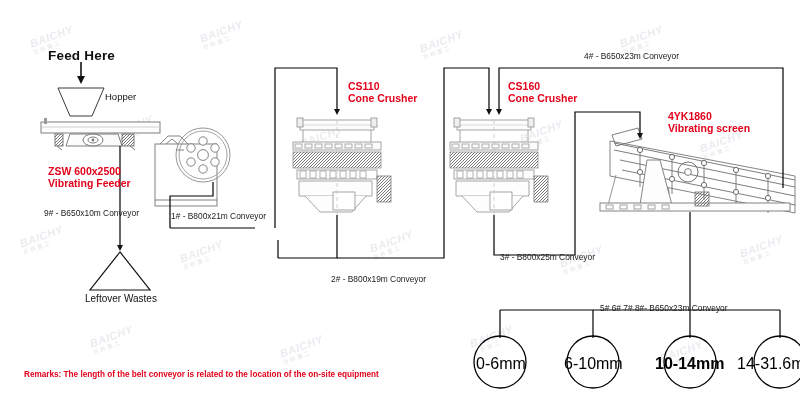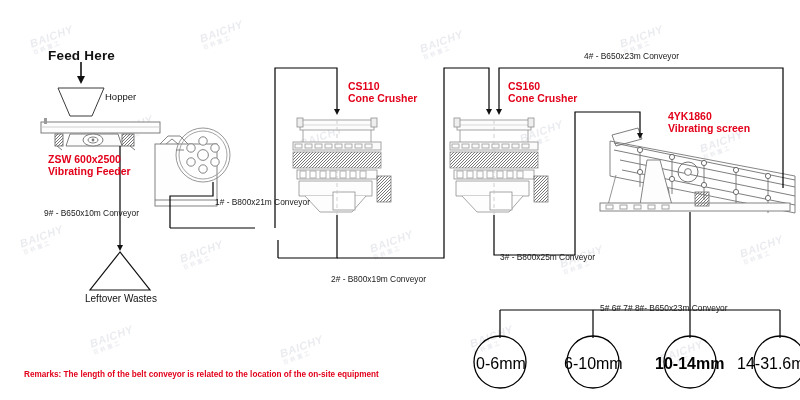--- a/index.html
+++ b/index.html
@@ -245,21 +245,21 @@
       <circle cx="593" cy="362" r="26"></circle>
       <circle cx="690" cy="362" r="26"></circle>
       <circle cx="780" cy="362" r="26"></circle>
     </g>
   </svg>
 
   <div class="lbl feedhere" style="left:48px;top:48px;">Feed Here</div>
 
   <div class="lbl hopper-lbl" style="left:105px;top:92px;">Hopper</div>
 
-  <div class="lbl red mach" style="left:48px;top:153px;width:110px;">
+  <div class="lbl red mach" style="left:48px;top:165px;width:110px;">
     <span>ZSW 600x2500</span><br>
     <span>Vibrating Feeder</span>
   </div>
 
 
   <div class="lbl red mach" style="left:348px;top:80px;width:86px;">
     <span>CS110</span><br>
     <span>Cone Crusher</span>
   </div>
 
@@ -267,21 +267,21 @@
     <span>CS160</span><br>
     <span>Cone Crusher</span>
   </div>
 
   <div class="lbl red mach" style="left:668px;top:110px;width:110px;">
     <span>4YK1860</span><br>
     <span>Vibrating screen</span>
   </div>
 
   <div class="lbl conv" style="left:44px;top:209px;">9# - B650x10m Conveyor</div>
-  <div class="lbl conv" style="left:171px;top:198px;padding-left:44px;">1# - B800x21m Conveyor</div>
+  <div class="lbl conv" style="left:171px;top:212px;">1# - B800x21m Conveyor</div>
   <div class="lbl conv" style="left:331px;top:275px;">2# - B800x19m Conveyor</div>
   <div class="lbl conv" style="left:500px;top:253px;text-align:center;">3# - B800x25m Conveyor</div>
   <div class="lbl conv" style="left:584px;top:52px;">4# - B650x23m Conveyor</div>
   <div class="lbl conv" style="left:600px;top:304px;">5#  6# 7# 8#- B650x23m Conveyor</div>
 
   <div class="lbl waste-lbl" style="left:85px;top:293px;">Leftover Wastes</div>
 
   <div class="lbl circletxt" style="left:476px;top:355px;">0-6mm</div>
   <div class="lbl circletxt" style="left:564px;top:355px;">6-10mm</div>
   <div class="lbl circletxt" style="left:655px;top:355px;font-weight:bold;">10-14mm</div>

